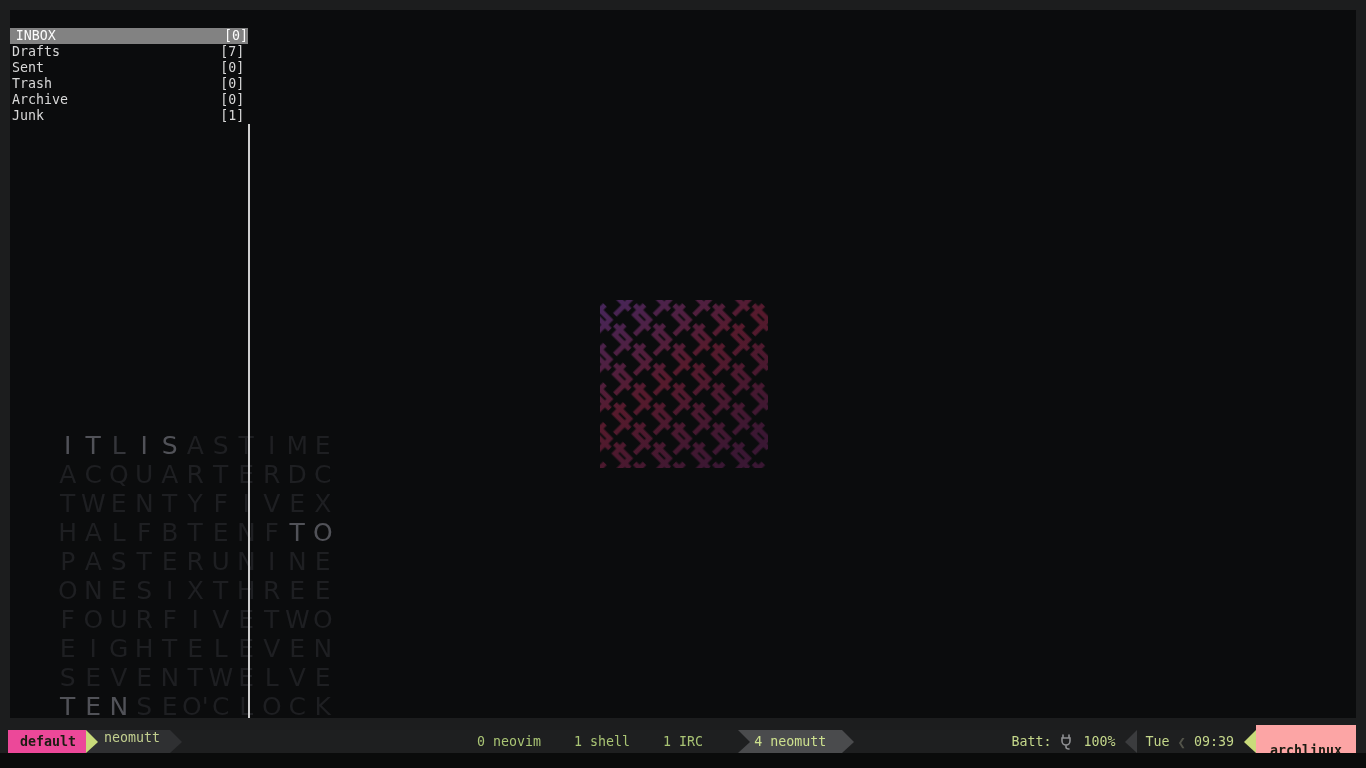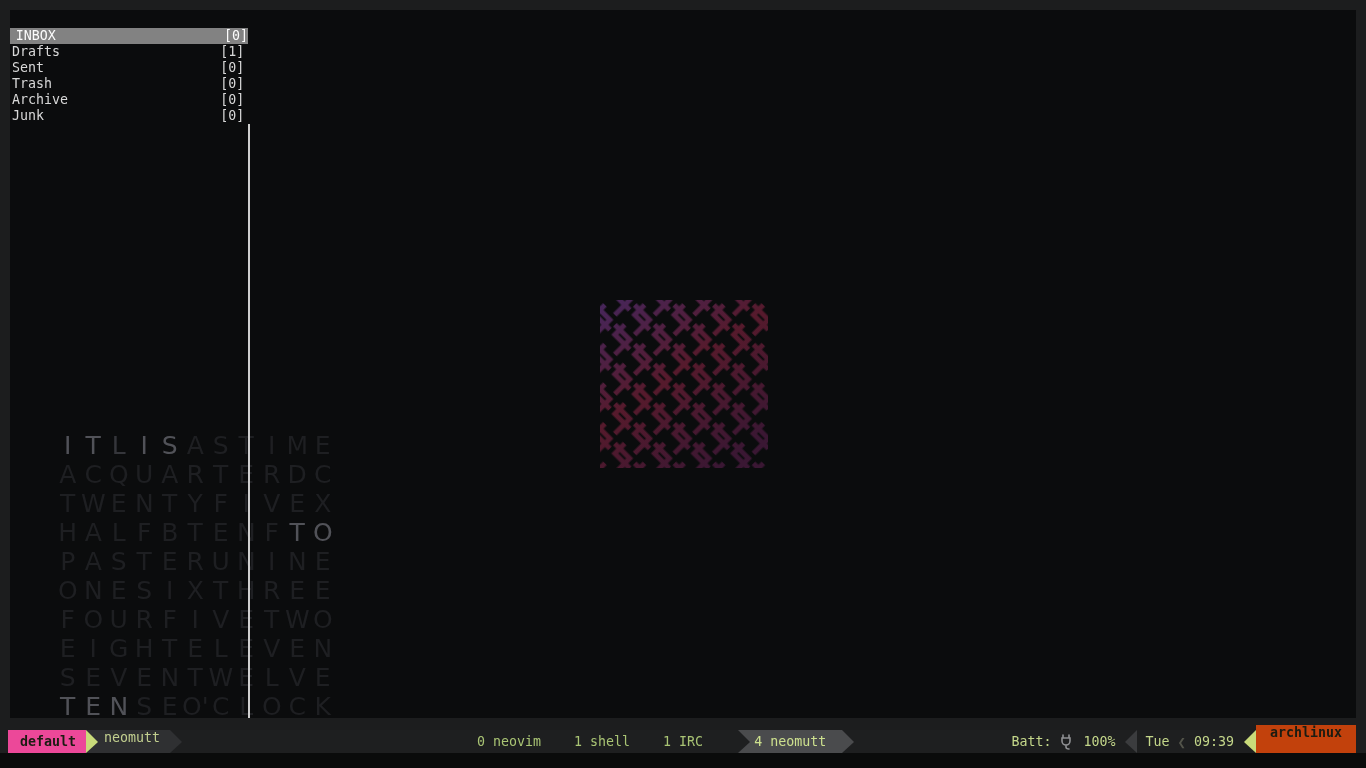--- a/index.html
+++ b/index.html
@@ -51,21 +51,21 @@
   .win{margin-right:33px;white-space:pre;}
   .wseg{display:flex;align-items:stretch;height:23px;margin-left:2px;}
   .wseg-body{background:#4a4b4d;color:#cde08e;display:flex;align-items:center;padding:0 8px 0 4px;white-space:pre;}
   .wseg-notch{width:0;height:0;border-top:12px solid transparent;border-bottom:11px solid transparent;border-left:12px solid #1e1f20;background:#4a4b4d;}
   .wseg-out{width:0;height:0;border-top:12px solid transparent;border-bottom:11px solid transparent;border-left:12px solid #4a4b4d;}
   .tright{position:absolute;right:10px;top:0;height:23px;display:flex;align-items:center;color:#c4d78a;}
   .plug{margin:0 10px 0 8px;}
   .arrL-dark{width:0;height:0;border-top:12px solid transparent;border-bottom:11px solid transparent;border-right:12px solid #3b3c3e;margin:0 8px 0 10px;}
   .sep-thin{color:#53544a;margin:0 8px;font-size:14px;}
   .arrL-lime{width:0;height:0;border-top:12px solid transparent;border-bottom:11px solid transparent;border-right:12px solid #c9db7a;margin-left:10px;}
-  .seg-host{background:#c2410c;color:#1b1c12;font-weight:bold;height:33px;display:flex;align-items:flex-start;padding:0 14px;}
+  .seg-host{background:#fca5a5;color:#1b1c12;font-weight:bold;height:33px;display:flex;align-items:flex-end;padding:0 14px;}
 </style>
 </head>
 <body>
 
 <div class="term">
 
   <div class="word-clock" id="word-clock">
       <div class="wc-row">
         <span class="wc-cell lit">I</span>
         <span class="wc-cell lit">T</span>
@@ -211,25 +211,25 @@
       <mask id="mzm">
           <rect width="168" height="168" fill="url(#mz)"></rect>
         </mask>
     </defs>
     <rect width="168" height="168" fill="url(#mzg)" mask="url(#mzm)"></rect>
   </svg>
 
 
   <div class="sidebar fg" id="sidebar">
       <div class="side-row sel">INBOX                     [0]</div>
-      <div class="side-row">Drafts                    [1]</div>
+      <div class="side-row">Drafts                    [7]</div>
       <div class="side-row">Sent                      [0]</div>
       <div class="side-row">Trash                     [0]</div>
       <div class="side-row">Archive                   [0]</div>
-      <div class="side-row">Junk                      [0]</div>
+      <div class="side-row">Junk                      [1]</div>
     </div>
   <div class="v-divider fg"></div>
 
 </div>
 
 <div class="tmux">
   <div class="tleft">
     <div class="seg-session">
       <span>default</span>
     </div>

